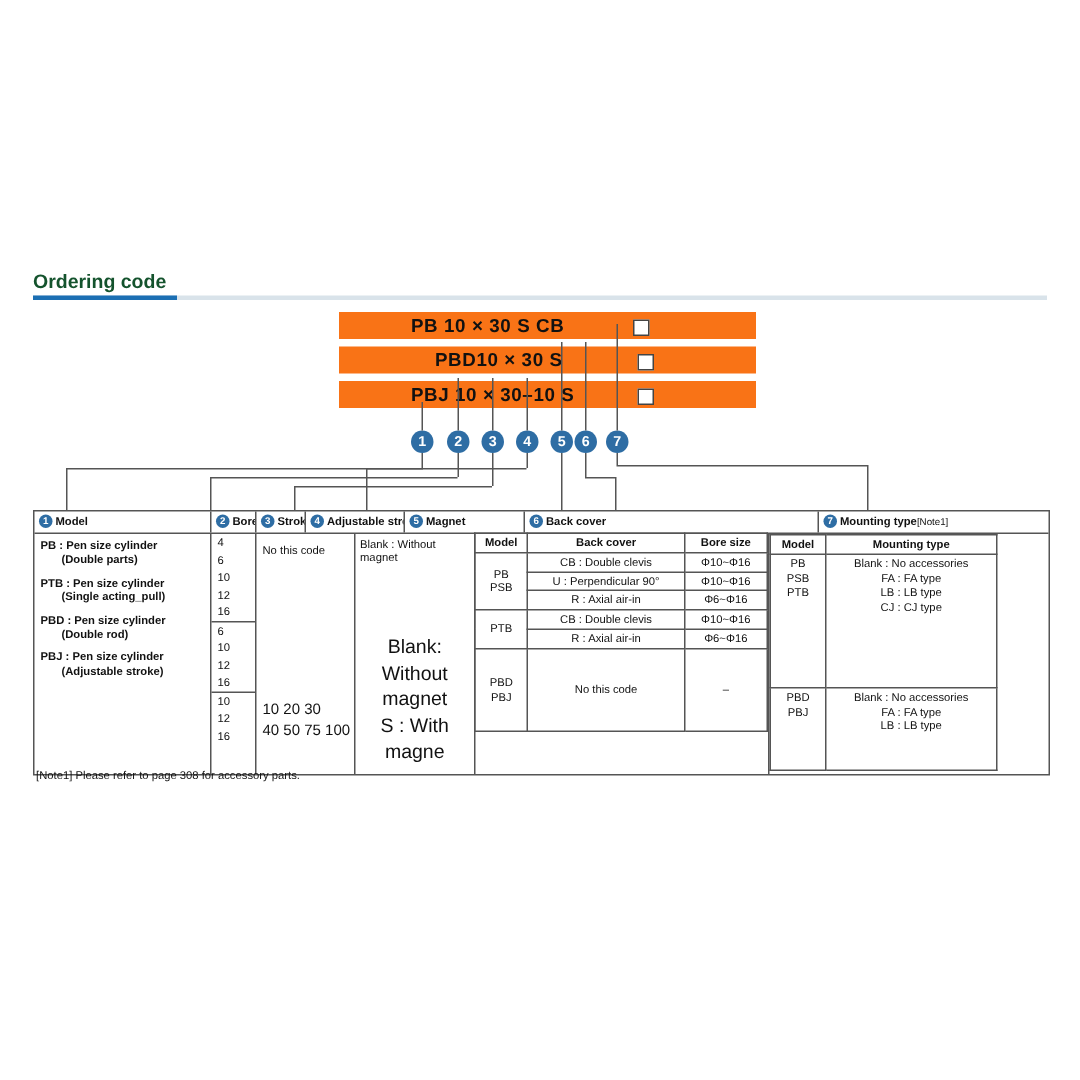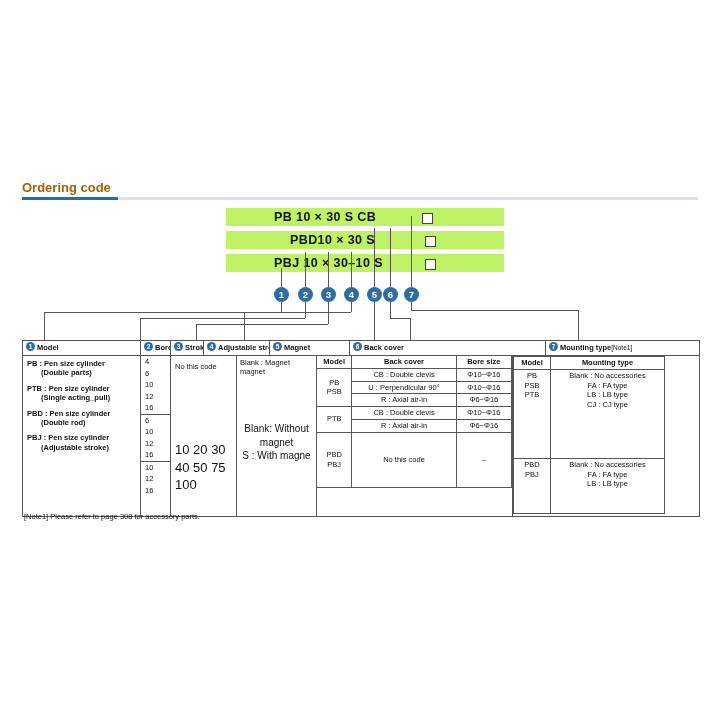--- a/index.html
+++ b/index.html
@@ -19,21 +19,21 @@
   
   #section-header {
     position: absolute;
     left: 22px;
     top: 180px;
     width: 676px;
   }
   #section-header .title {
     font-size: 13px;
     font-weight: bold;
-    color: #a16207;
+    color: #14532d;
     padding-bottom: 2px;
   }
   #section-header .rule {
     height: 3px;
     background: #d9e3ea;
     position: relative;
   }
   #section-header .rule .accent {
     position: absolute;
     left: 0;
@@ -45,21 +45,21 @@
 
   
   #code-block {
     position: absolute;
     left: 226px;
     top: 208px;
     width: 278px;
   }
   .code-row {
     height: 18px;
-    background: #bef264;
+    background: #f97316;
     margin-bottom: 5px;
     position: relative;
   }
   .code-row .code-text {
     position: absolute;
     left: 48px;
     top: 2px;
     font-size: 12.5px;
     font-weight: bold;
     letter-spacing: 0.4px;
@@ -185,26 +185,26 @@
     font-size: 7.5px;
   }
 
   
   .c3 { width: 33px; display: flex; align-items: center; justify-content: center; text-align: center; }
   .c3 .txt { line-height: 1.35; font-size: 7.5px; }
 
   
   .c4 { width: 66px; position: relative; }
   .c4 .nocode { position: absolute; top: 6px; left: 4px; font-size: 7.5px; }
-  .c4 .nums { position: absolute; left: 4px; bottom: 22px; line-height: 1.35; font-size: 13px; }
+  .c4 .nums { position: absolute; left: 4px; bottom: 22px; line-height: 1.35; font-size: 10px; }
 
   
   .c5 { width: 80px; position: relative; }
   .c5 .top { padding: 2px 3px; font-size: 7.5px; border-bottom: 0; }
-  .c5 .mid { position: absolute; top: 66px; left: 0; width: 100%; text-align: center; line-height: 1.35; font-size: 10px; }
+  .c5 .mid { position: absolute; top: 66px; left: 0; width: 100%; text-align: center; line-height: 1.35; font-size: 13px; }
 
   
   .c6 { width: 196px; padding: 0; }
   .sub-table { width: 100%; border-collapse: collapse; font-size: 7.5px; }
   .sub-table td, .sub-table th {
     border: 1px solid #555;
     padding: 1px 3px;
     font-weight: normal;
     text-align: center;
     line-height: 1.3;
@@ -365,21 +365,21 @@
 
     <div class="col c4">
       <div class="nocode">No this code</div>
       <div class="nums">
         <div>10 20 30</div>
         <div>40 50 75 100</div>
       </div>
     </div>
 
     <div class="col c5">
-      <div class="top">Blank : Magnet magnet</div>
+      <div class="top">Blank : Without magnet</div>
       <div class="mid">
         <div>Blank: Without</div>
         <div>magnet</div>
         <div>S : With magne</div>
       </div>
     </div>
 
     <div class="col c6">
       <table class="sub-table sub-wrap">
         <tbody>

